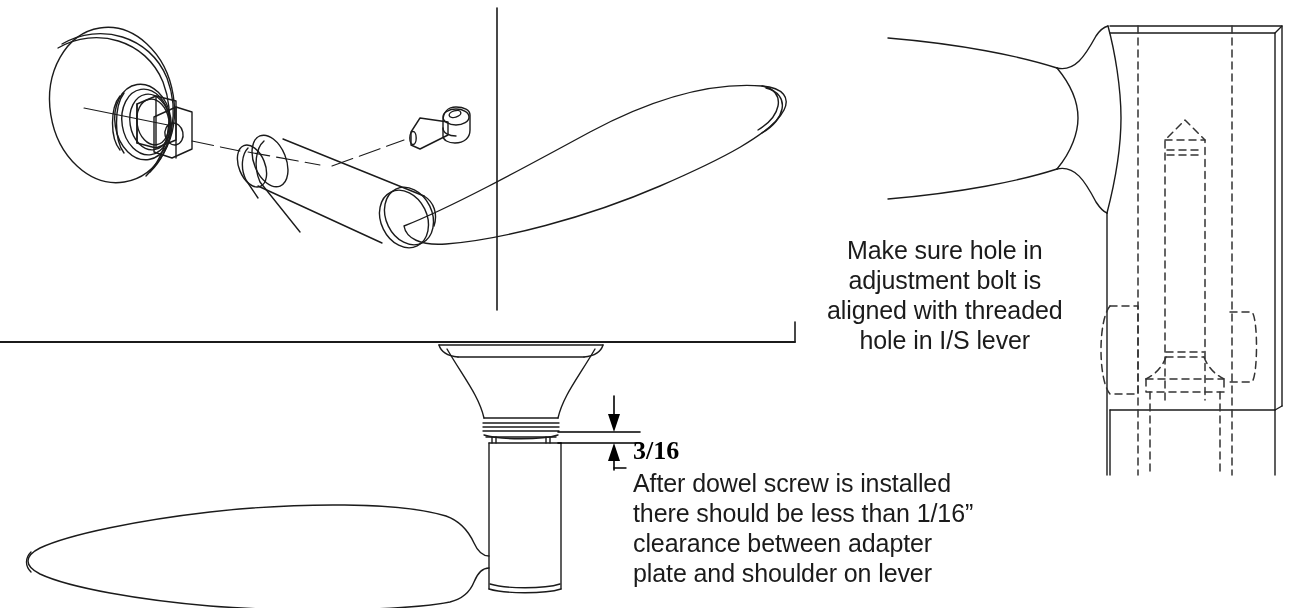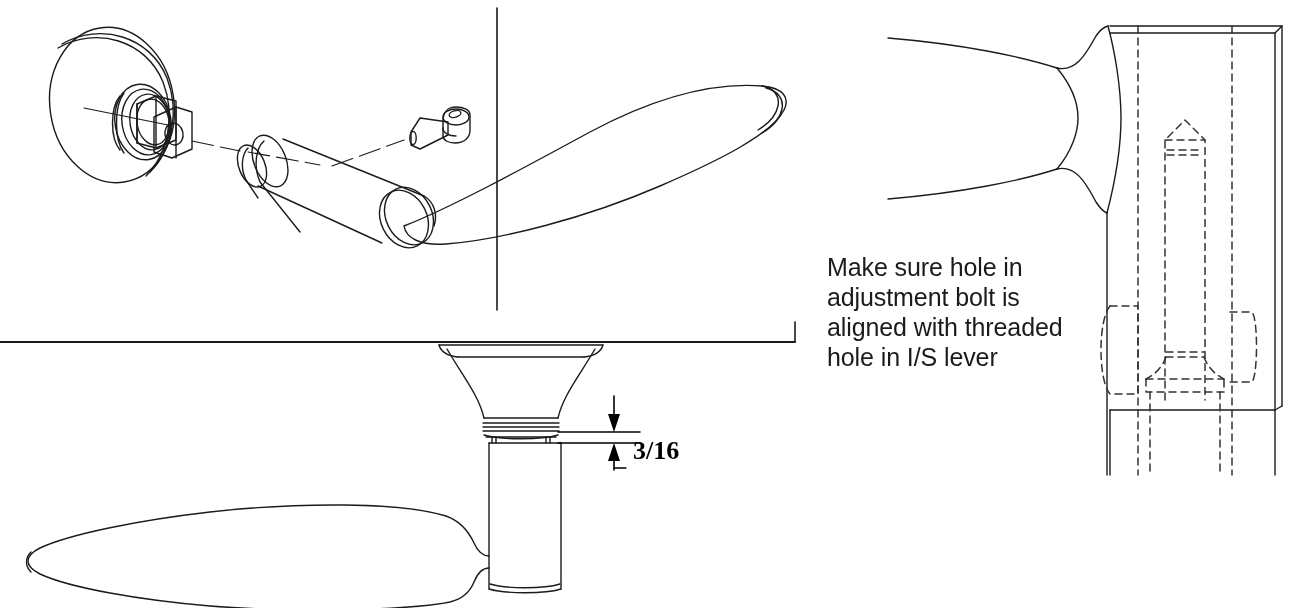--- a/index.html
+++ b/index.html
@@ -24,21 +24,21 @@
   }
   .note {
     position: absolute;
     font-family: "Liberation Sans", sans-serif;
     font-size: 25px;
     line-height: 30px;
     color: #1b1b1b;
     white-space: pre;
     letter-spacing: -0.1px;
   }
-  #note-upper { left: 827px; top: 252px; }
+  #note-upper { left: 827px; top: 235px; text-align: center; }
   #note-lower { left: 633px; top: 468px; }
   #dim-label {
     position: absolute;
     left: 633px;
     top: 437px;
     font-family: "Liberation Serif", serif;
     font-weight: bold;
     font-size: 26px;
     line-height: 28px;
     color: #000000;
@@ -238,14 +238,18 @@
     </g>
   </svg>
 
   <div class="note" id="note-upper">Make sure hole in
 adjustment bolt is
 aligned with threaded
 hole in I/S lever</div>
 
   <div id="dim-label">3/16</div>
 
+  <div class="note" id="note-lower">After dowel screw is installed
+there should be less than 1/16”
+clearance between adapter
+plate and shoulder on lever</div>
 
 </div>
 
 </body></html>

